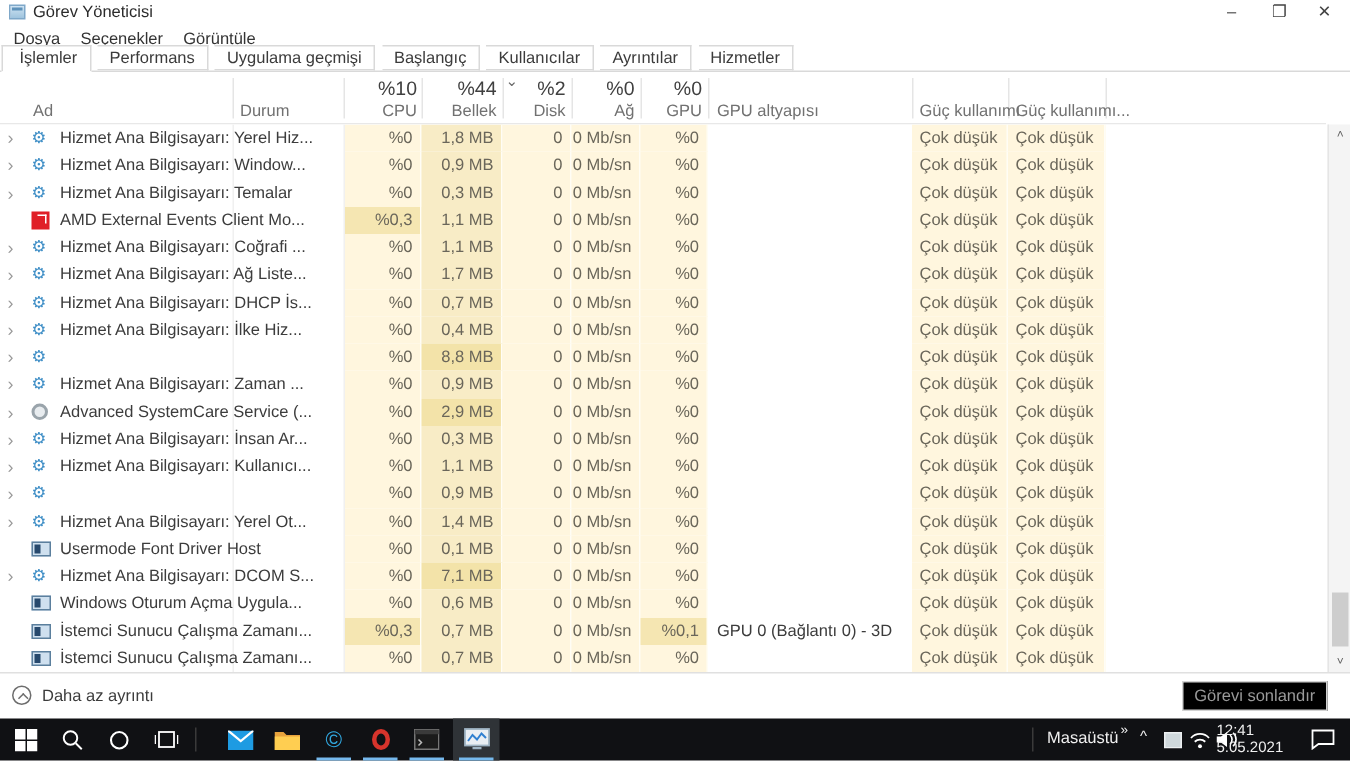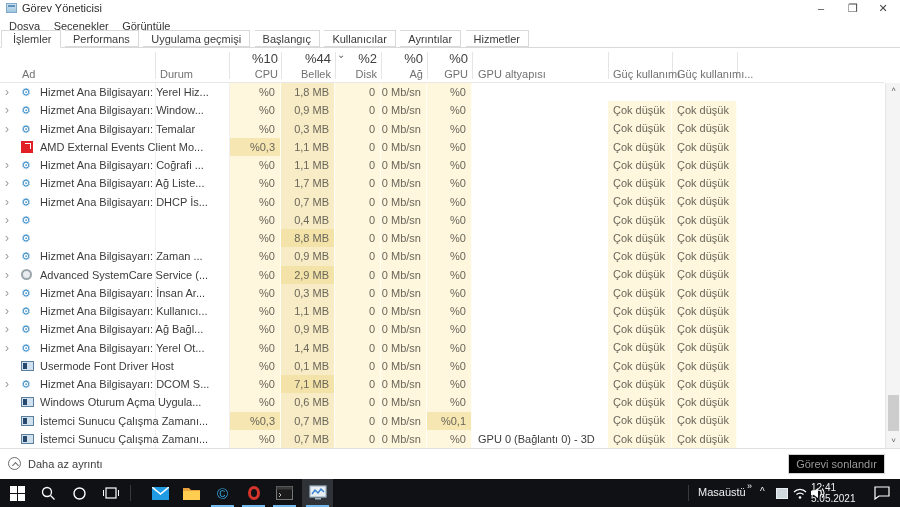--- a/index.html
+++ b/index.html
@@ -48,21 +48,21 @@
   .icon-amd { background:#e01f27; }
   .icon-amd::after { content:""; position:absolute; right:2px; top:2px; width:5px; height:5px;
     border-top:1.5px solid #fff; border-right:1.5px solid #fff; }
   .icon-syscare { border:2px solid #9aa4ab; border-radius:50%; width:11px; height:11px; background:#e8ecef; }
   .icon-win { width:13px; height:10px; top:4px; background:#cfe0ef; border:1px solid #5b7f9d; }
   .icon-win::after { content:""; position:absolute; left:1px; top:1px; width:4px; height:6px; background:#27496d; }
   .pname { position:absolute; left:40px; top:0; height:18.25px; line-height:18.25px;
     font-size:11px; color:#3c3c3c; white-space:nowrap; overflow:hidden; max-width:185px; }
   .cell { position:absolute; top:0; height:18.25px; line-height:18.25px; font-size:11px; color:#6a665a; }
   .num { text-align:right; padding-right:5px; border-right:1px solid #fffdf5; }
-  .txt { text-align:left;margin-top:18px; }
+  .txt { text-align:left; }
   .c-cpu   { left:230px; width:51px; }
   .c-mem   { left:281px; width:54px; }
   .c-disk  { left:335px; width:46px; }
   .c-net   { left:381px; width:46px; }
   .c-gpu   { left:427px; width:45px; }
   .c-engine{ left:472px; width:136px; padding-left:6px; color:#3c3c3c; }
   .c-power { left:608px; width:64px; padding-left:5px; border-right:1px solid #fffdf5; }
   .c-ptrend{ left:672px; width:65px; padding-left:5px; border-right:1px solid #fffdf5; }
   .heat-base   { background:#fff6de; }
   .heat-mem    { background:#f8ecc6; }
@@ -248,20 +248,21 @@
         <div class="cell num c-disk heat-base">0 MB/sn</div>
         <div class="cell num c-net heat-base">0 Mb/sn</div>
         <div class="cell num c-gpu heat-base">%0</div>
         <div class="cell txt c-engine"></div>
         <div class="cell txt c-power heat-base">Çok düşük</div>
         <div class="cell txt c-ptrend heat-base">Çok düşük</div>
       </div>
       <div class="prow">
         <span class="expander">›</span>
         <span class="picon icon-gear">⚙</span>
+        <span class="pname">Hizmet Ana Bilgisayarı: İlke Hiz...</span>
         <div class="cell num c-cpu heat-base">%0</div>
         <div class="cell num c-mem heat-mem">0,4 MB</div>
         <div class="cell num c-disk heat-base">0 MB/sn</div>
         <div class="cell num c-net heat-base">0 Mb/sn</div>
         <div class="cell num c-gpu heat-base">%0</div>
         <div class="cell txt c-engine"></div>
         <div class="cell txt c-power heat-base">Çok düşük</div>
         <div class="cell txt c-ptrend heat-base">Çok düşük</div>
       </div>
       <div class="prow">
@@ -324,21 +325,20 @@
         <div class="cell num c-disk heat-base">0 MB/sn</div>
         <div class="cell num c-net heat-base">0 Mb/sn</div>
         <div class="cell num c-gpu heat-base">%0</div>
         <div class="cell txt c-engine"></div>
         <div class="cell txt c-power heat-base">Çok düşük</div>
         <div class="cell txt c-ptrend heat-base">Çok düşük</div>
       </div>
       <div class="prow">
         <span class="expander">›</span>
         <span class="picon icon-gear">⚙</span>
-        <span class="pname">Hizmet Ana Bilgisayarı: Ağ Bağl...</span>
         <div class="cell num c-cpu heat-base">%0</div>
         <div class="cell num c-mem heat-mem">0,9 MB</div>
         <div class="cell num c-disk heat-base">0 MB/sn</div>
         <div class="cell num c-net heat-base">0 Mb/sn</div>
         <div class="cell num c-gpu heat-base">%0</div>
         <div class="cell txt c-engine"></div>
         <div class="cell txt c-power heat-base">Çok düşük</div>
         <div class="cell txt c-ptrend heat-base">Çok düşük</div>
       </div>
       <div class="prow">

